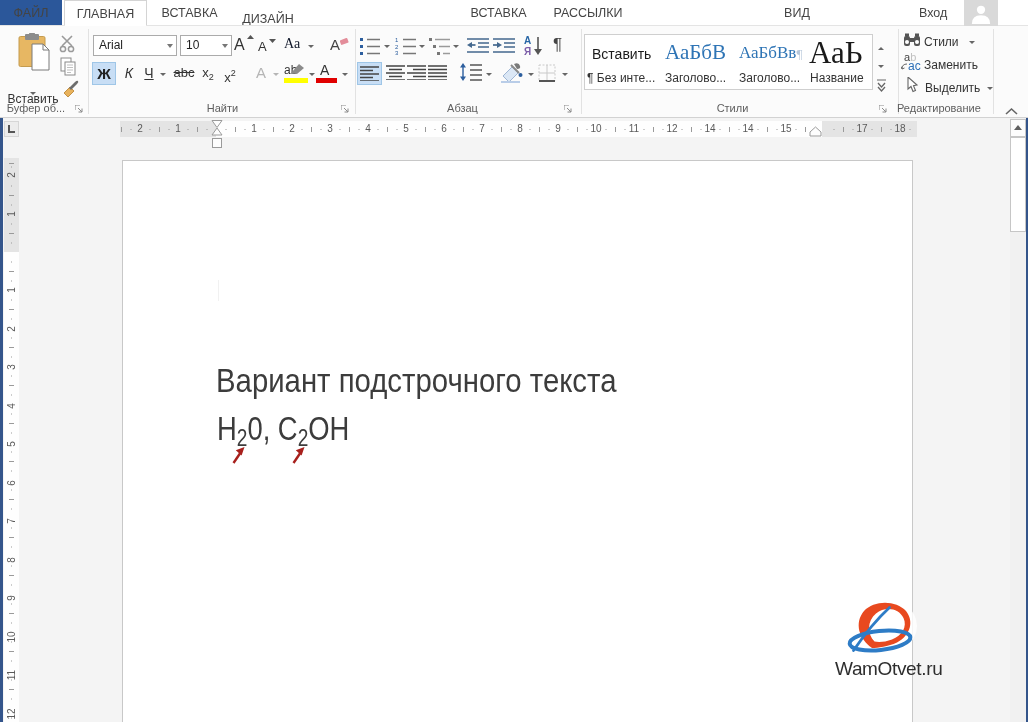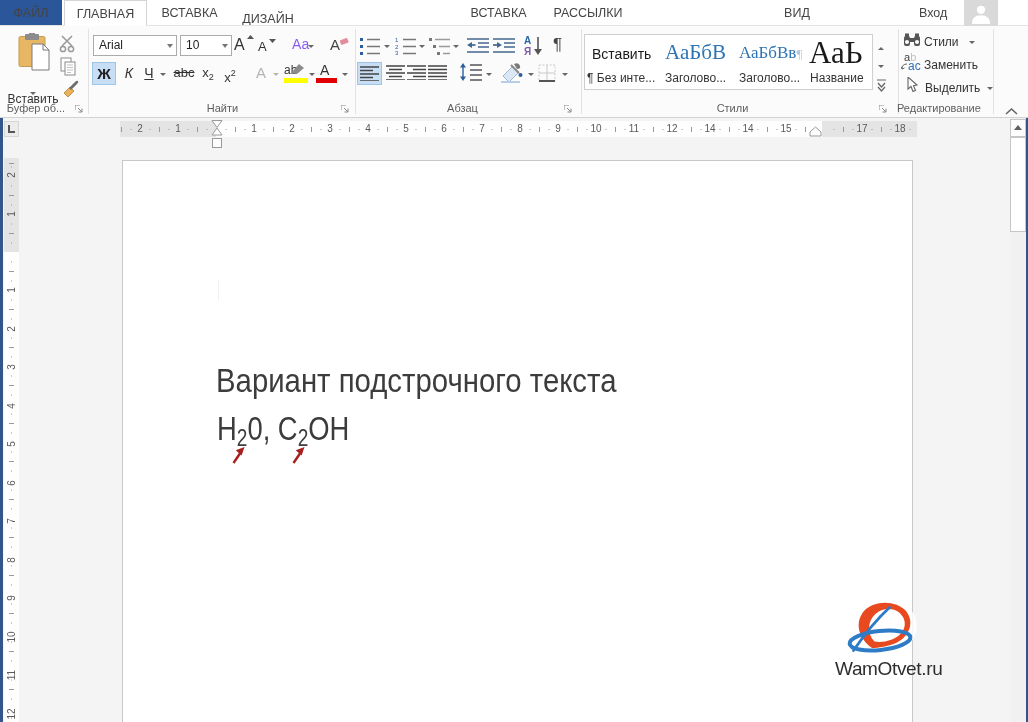--- a/index.html
+++ b/index.html
@@ -155,21 +155,21 @@
 
     <div class="combo" style="left:93px;top:9px;width:84px;height:21px;">Arial<span class="ar"></span></div>
     <div class="combo" style="left:180px;top:9px;width:52px;height:21px;">10<span class="ar"></span></div>
 
     <div class="icbtn" style="left:234px;top:10px;font-size:16px;color:#333;">А<svg width="7" height="7" style="position:absolute;top:-1px;left:13px;">
           <path d="M3.5 0 L7 4 H0 Z" fill="#555"></path>
         </svg></div>
     <div class="icbtn" style="left:258px;top:13px;font-size:13px;color:#333;">А<svg width="7" height="7" style="position:absolute;top:-1px;left:11px;">
           <path d="M3.5 5 L7 1 H0 Z" fill="#555"></path>
         </svg></div>
-    <div class="icbtn" style="left:292px;top:10px;font-size:14px;color:#8b5cf6;">Аа</div>
+    <div class="icbtn" style="left:284px;top:10px;font-size:14px;color:#0f172a;font-family:Liberation Serif, serif;">Аа</div>
     <div class="dar" style="left:308px;top:19px;"></div>
 
     <div class="icbtn" style="left:330px;top:10px;font-size:15px;color:#444;">А<svg width="12" height="9" style="position:absolute;top:1px;left:10px;">
           <rect x="0" y="2" width="8" height="5" rx="1" transform="rotate(-20 4 4)" fill="#e38d9a"></rect>
         </svg></div>
 
     <div class="icbtn btn-on" style="left:92px;top:36px;width:24px;height:23px;border:1px solid #9fc6e7;font-weight:bold;font-size:15px;color:#222;text-align:center;line-height:22px;">Ж</div>
     <div class="icbtn" style="left:120px;top:36px;width:18px;height:23px;font-style:italic;font-size:14px;color:#333;text-align:center;line-height:22px;">К</div>
     <div class="icbtn" style="left:140px;top:36px;width:18px;height:23px;font-size:14px;color:#333;text-align:center;line-height:22px;text-decoration:underline;">Ч</div>
     <div class="dar" style="left:160px;top:47px;"></div>

